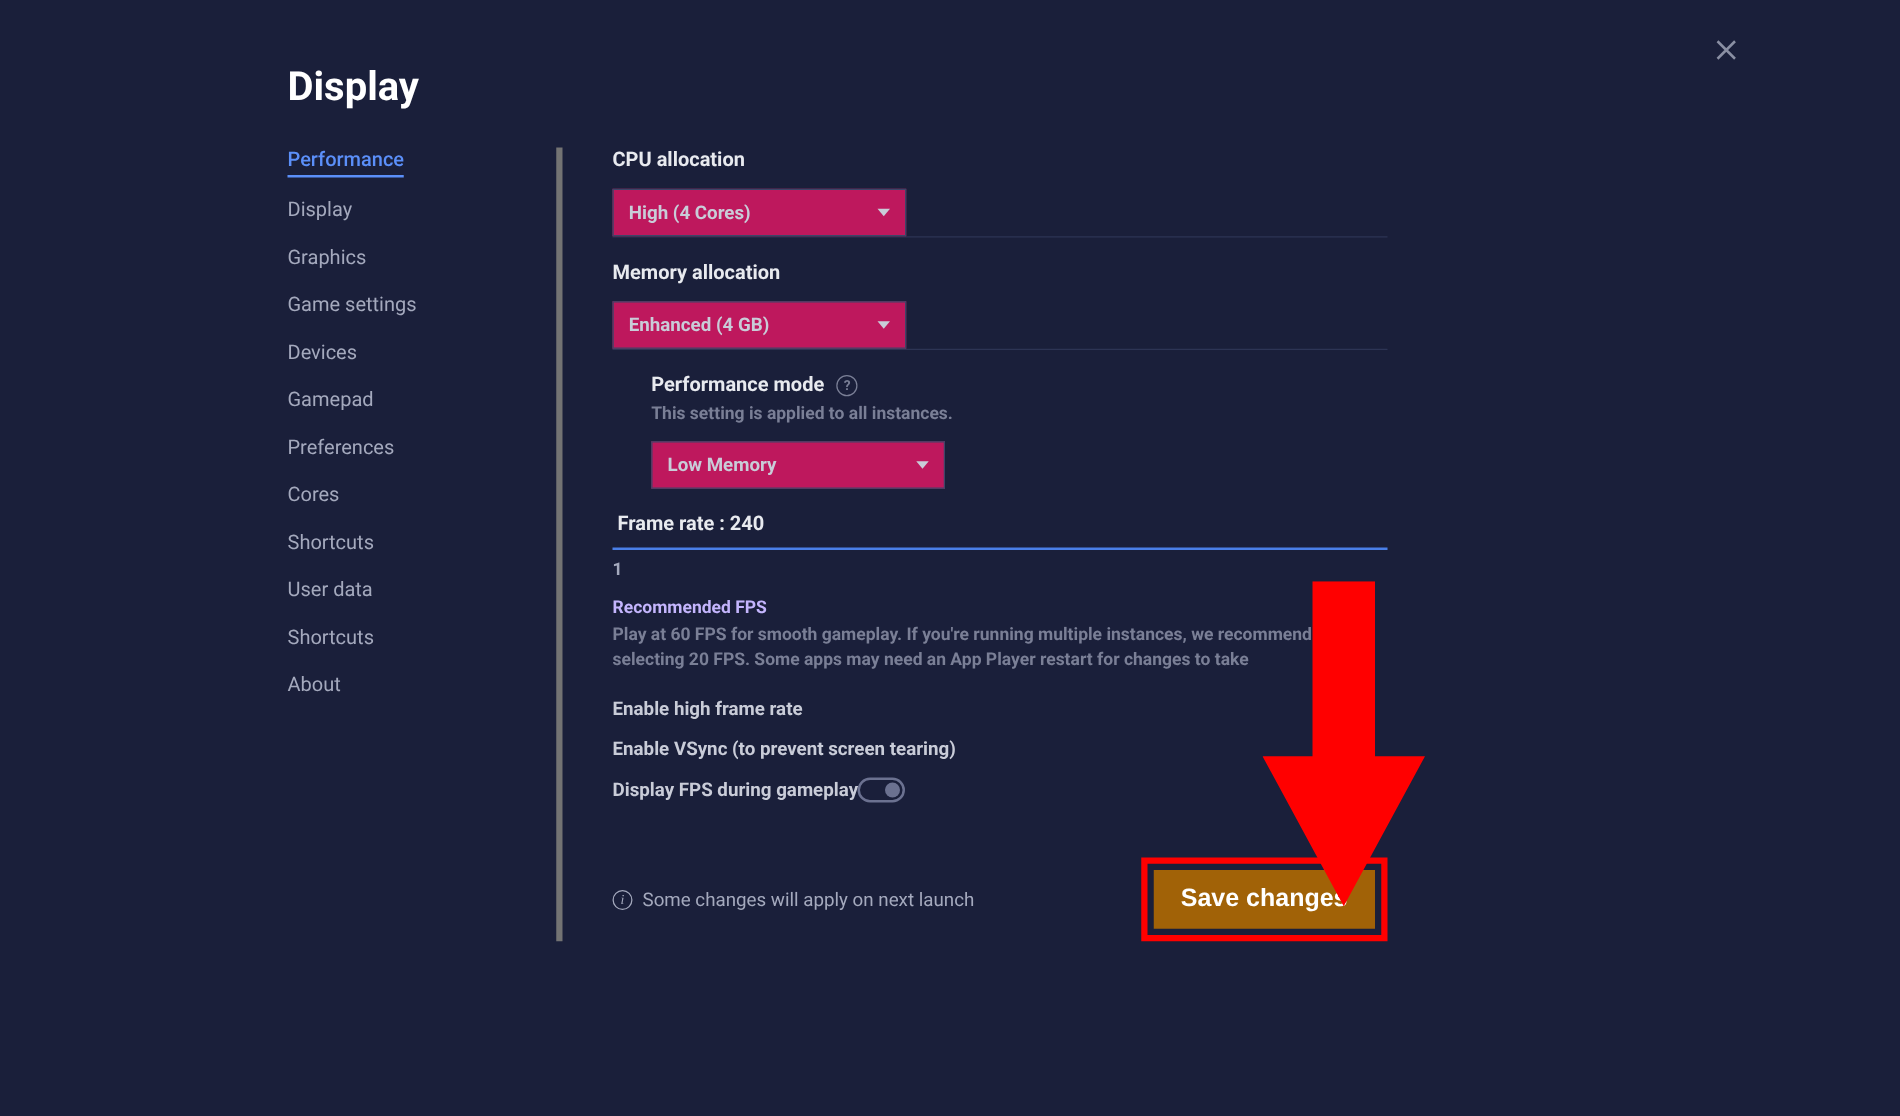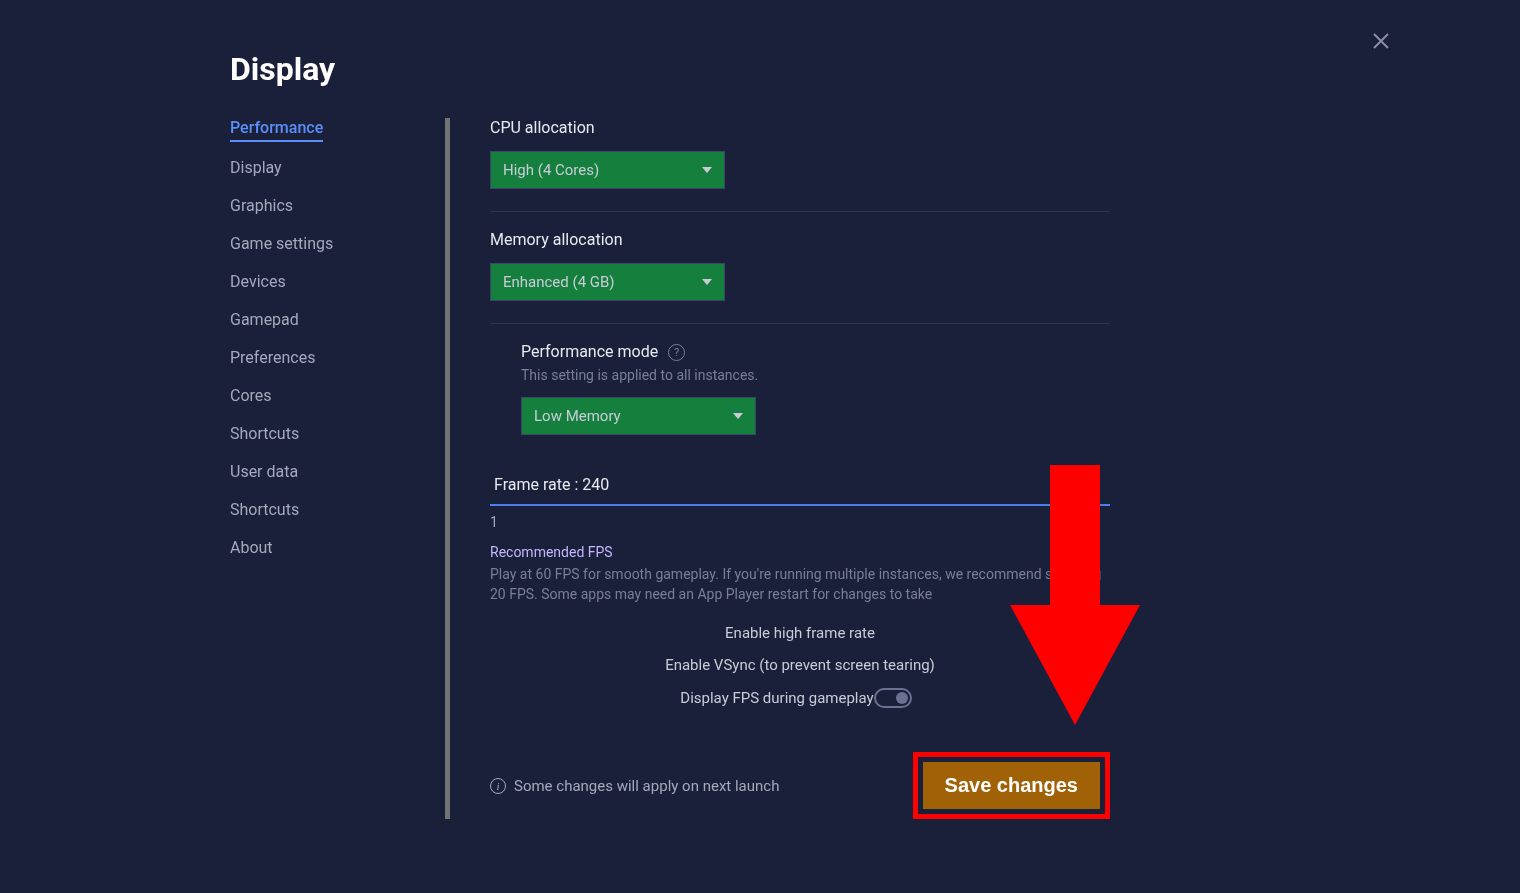--- a/index.html
+++ b/index.html
@@ -58,38 +58,38 @@
   border-bottom: 2px solid #5b8ff9;
   font-weight: 500;
 }
 .main {
   flex: 1;
   padding-left: 40px;
   max-width: 660px;
 }
 .section {
   border-bottom: 1px solid #2d3454;
-  padding-bottom: 22px;
   margin-bottom: 18px;
+  font-weight: bold;
 }
 .section-label {
   color: #e8eaef;
   font-size: 16px;
   margin-bottom: 14px;
 }
 .section-help {
   color: #7a7f96;
   font-size: 14px;
   margin-top: -8px;
   margin-bottom: 14px;
 }
 .dropdown {
   width: 235px;
   height: 38px;
-  background: #15803d;
+  background: #be185d;
   border: 1px solid #3d4568;
   color: #c9ccd8;
   padding: 0 12px;
   display: flex;
   align-items: center;
   justify-content: space-between;
   cursor: pointer;
   font-size: 15px;
 }
 .chev-down {
@@ -106,20 +106,21 @@
   width: 17px;
   height: 17px;
   border: 1.5px solid #7a7f96;
   border-radius: 50%;
   font-size: 11px;
   color: #7a7f96;
   margin-left: 6px;
   vertical-align: middle;
 }
 .frame-rate-section {
+  font-weight: bold;
 }
 .frame-rate-label {
   color: #e8eaef;
   font-size: 16px;
   padding-left: 4px;
   padding-bottom: 10px;
   border-bottom: 2.5px solid #4a7fe8;
   margin-bottom: 8px;
 }
 .slider-min {
@@ -137,21 +138,21 @@
   font-size: 14px;
   line-height: 1.4;
   margin-bottom: 20px;
 }
 .toggle-row {
   color: #c9ccd8;
   font-size: 15px;
   margin-bottom: 14px;
   display: flex;
   align-items: center;
-  justify-content: center;
+  justify-content: flex-start;
 }
 .toggle {
   width: 38px;
   height: 20px;
   border-radius: 10px;
   border: 2px solid #6b7190;
   position: relative;
   margin-right: 8px;
 }
 .toggle-knob {

